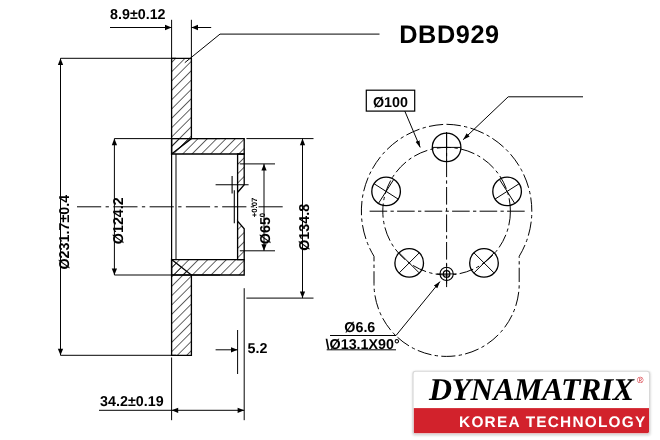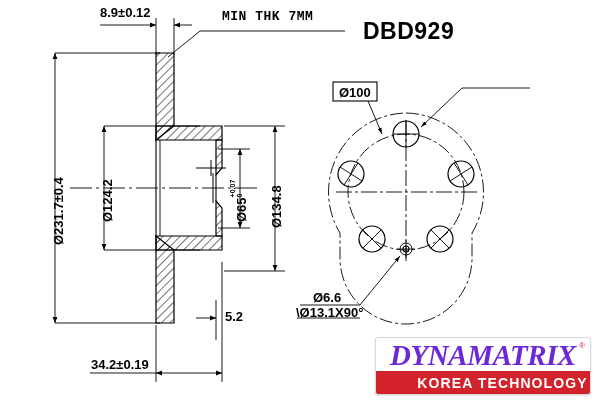--- a/index.html
+++ b/index.html
@@ -79,21 +79,21 @@
   }
   #logo-word {
     position: absolute;
     left: 0; top: 1px;
     width: 214px;
     text-align: center;
     font-family: "Liberation Serif", serif;
     font-weight: bold;
     font-size: 29px;
     font-style: italic;
-    color: #6d28d9;
+    color: #000000;
     letter-spacing: -0.4px;
   }
   #logo-reg {
     position: absolute;
     right: 5px;
     top: 3px;
     font-size: 8px;
     color: #d2222c;
   }
   #logo-bar {
@@ -300,21 +300,20 @@
       <g stroke="#000" stroke-width="0.9" fill="none">
         <line x1="300" y1="305" x2="360" y2="305"></line>
         <line x1="360" y1="305" x2="400" y2="256" marker-end="url(#dotArr)"></line>
         <line x1="297" y1="318" x2="360" y2="318"></line>
       </g>
     </g>
   </svg>
 
   <div class="txt" id="part-number">DBD929</div>
 
-  <div class="txt mono" style="left:222px; top:10px;">MIN THK 7MM</div>
 
   <div class="txt dim" style="left:100px; top:6px;">8.9±0.12</div>
 
   <div class="txt dim dim-v" style="left:52px; top:245px;">Ø231.7±0.4</div>
 
   <div class="txt dim dim-v" style="left:101px; top:222px;">Ø124.2</div>
 
   <div style="position:absolute; left:232px; top:222px; transform-origin:0 0; transform:rotate(-90deg);">
     <span class="dim">Ø65</span><span class="tol"><span class="hi">+0.07</span><span class="lo">0</span></span>
   </div>

